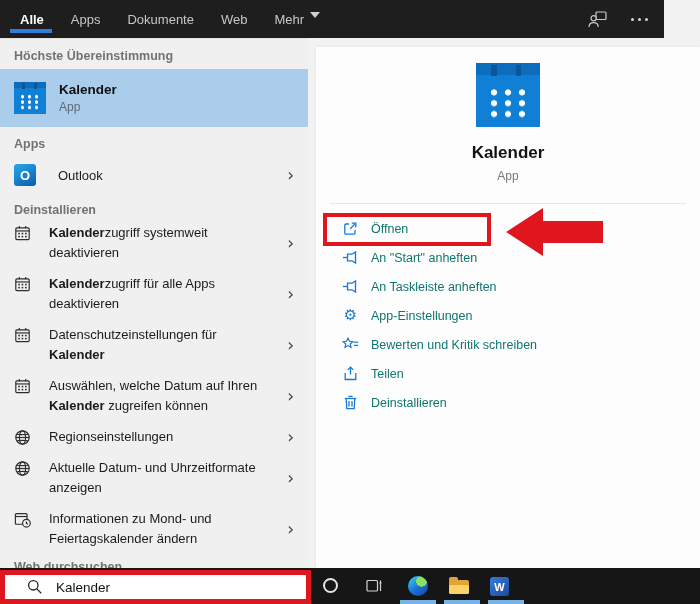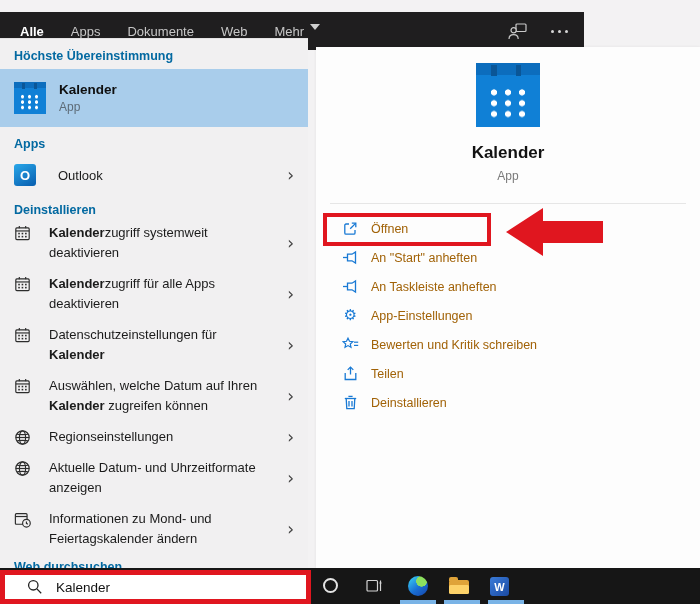--- a/index.html
+++ b/index.html
@@ -3,39 +3,39 @@
 <meta charset="utf-8">
 <style>
   * { margin:0; padding:0; box-sizing:border-box; }
   html,body { background:#333; }
   .screen{
     position:relative; width:700px; height:604px; overflow:hidden;
     background:#f3f2f3; font-family:"Liberation Sans", sans-serif;
     -webkit-font-smoothing:antialiased;
   }
   
-  .topbar{ position:absolute; left:0; top:12px; width:584px; height:38px;
+  .topbar{ position:absolute; left:0; top:0; width:664px; height:38px;
     background:#1f1e1f; display:flex; align-items:center; }
   .tabs{ display:flex; align-items:center; gap:27px; padding-left:20px; }
   .tab{ font-size:13px; color:#c7c7c7; cursor:default; }
   .tab.active{ color:#fff; font-weight:700; }
   .tab-more{ display:flex; align-items:flex-start; gap:6px; }
   .caret{ width:0; height:0; border-left:5px solid transparent;
     border-right:5px solid transparent; border-top:6px solid #cfcfcf; }
   .underline{ position:absolute; left:10px; top:29px; width:42px; height:4px;
     background:#2f7fd9; }
   .top-icons{ margin-left:auto; display:flex; align-items:center; gap:24px;
     padding-right:16px; }
   .dots3{ display:flex; gap:4px; }
   .dots3 i{ width:3px; height:3px; border-radius:50%; background:#d6d6d6; }
 
   
   .left{ position:absolute; left:0; top:38px; width:308px; height:532px;
     background:#f1f0f1; border-top:1px solid #e3e2e3; }
-  .section-header{ font-size:12.5px; font-weight:700; color:#0369a1;
+  .section-header{ font-size:12.5px; font-weight:700; color:#737373;
     margin:10px 14px 6px; }
   .best-row{ height:58px; background:#a9cdeb; display:flex; align-items:center;
     padding:0 14px; gap:13px; cursor:default; }
   .best-meta .title{ font-size:13.5px; font-weight:700; color:#0f0f0f; }
   .best-meta .sub{ font-size:12px; color:#5d6b77; margin-top:3px; }
   .row{ display:flex; align-items:center; padding:0 14px; }
   .outlook-row{ height:36px; margin-top:2px; cursor:default; }
   .outlook-label{ font-size:13px; color:#1b1b1b; margin-left:22px; }
   .chev{ margin-left:auto; color:#454545; font-size:17px; line-height:1;
     font-family:"DejaVu Sans", sans-serif; }
@@ -72,21 +72,21 @@
   
   .card{ position:absolute; left:316px; top:47px; width:384px; height:521px;
     background:#fdfdfd; box-shadow:0 0 3px rgba(0,0,0,.07);
     display:flex; flex-direction:column; align-items:center; }
   .app-title{ margin-top:16px; font-size:17px; font-weight:700; color:#121212; }
   .app-type{ margin-top:6px; font-size:12px; color:#7a7a7a; }
   .hero{ margin-top:16px; }
   .divider{ width:356px; height:1px; background:#e6e6e6; margin-top:20px; }
   .actions{ align-self:stretch; padding:10px 0 0 26px; }
   .action{ display:flex; align-items:center; height:29px; gap:12px; cursor:default; }
-  .action .alabel{ font-size:12.5px; color:#a16207; }
+  .action .alabel{ font-size:12.5px; color:#0f766e; }
   .aicon{ width:17px; height:17px; flex:0 0 17px; display:flex;
     align-items:center; justify-content:center; }
   .gear-glyph{ font-size:15px; color:#1879d4; line-height:1;
     font-family:"DejaVu Sans", sans-serif; }
 
   
   .ann-rect-open{ position:absolute; left:323px; top:213px; width:168px; height:33px;
     border:4px solid #e0161f; z-index:9; pointer-events:none; }
   .ann-arrow{ position:absolute; left:506px; top:206px; z-index:9; pointer-events:none; }
   .ann-rect-search{ position:absolute; left:0; top:570px; width:311px; height:34px;

